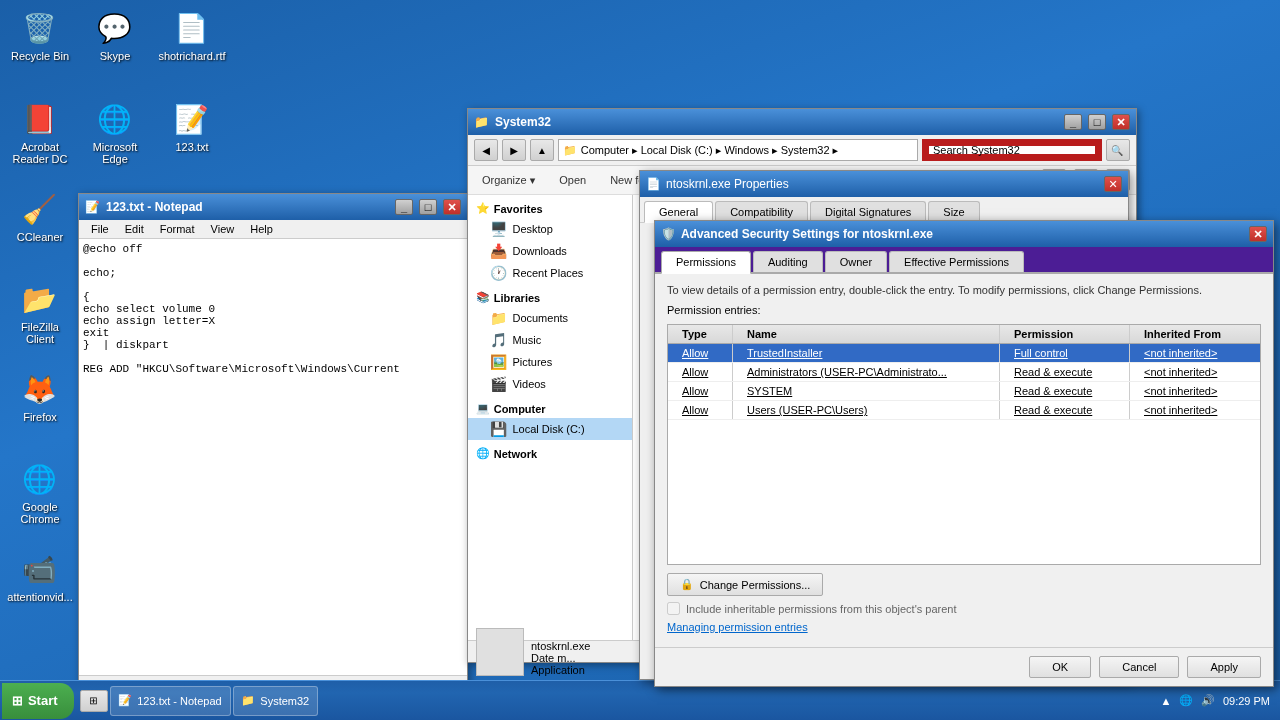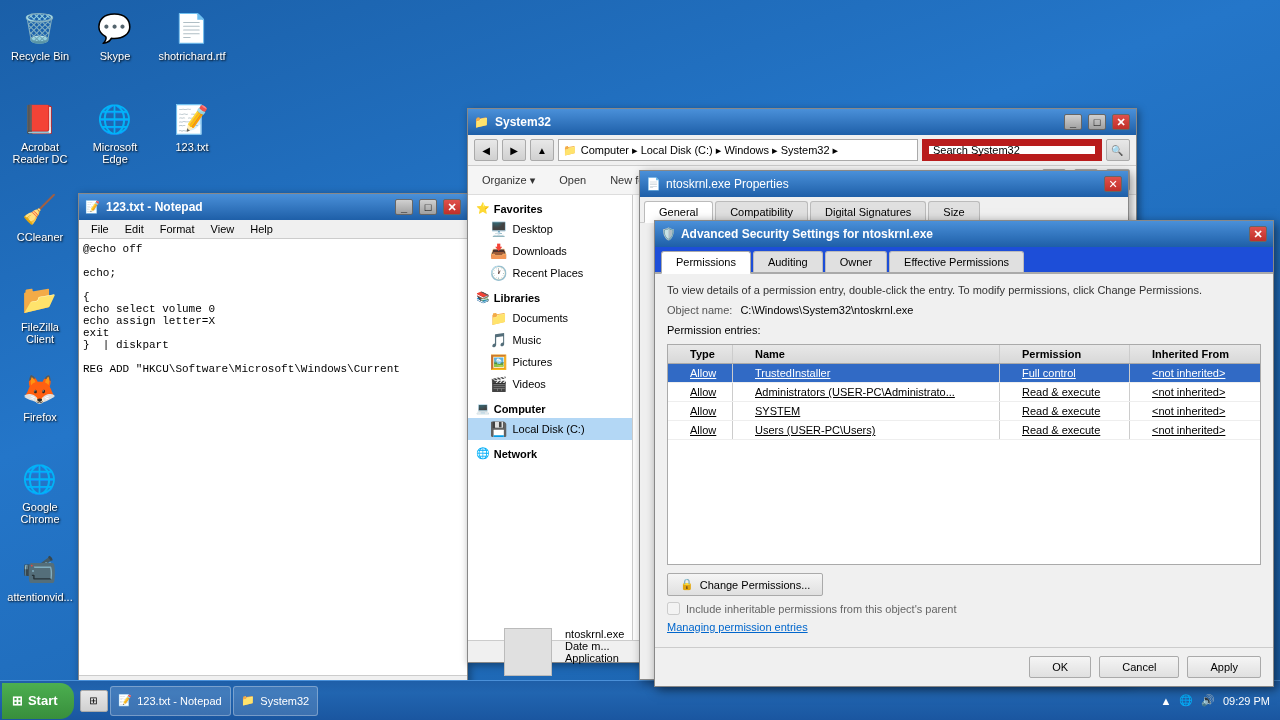--- a/index.html
+++ b/index.html
@@ -286,23 +286,22 @@
       background: #f0f0f0;
       border-top: 1px solid #ccc;
       display: flex;
       align-items: center;
       padding: 0 8px;
       font-size: 11px;
       gap: 10px;
     }
     .status-thumb {
       display: flex;
-      align-items: flex-start;
-      gap: 13px;
-      margin-left: 28px;
+      align-items: flex-end;
+      gap: 7px;
     }
     .thumb-img {
       width: 48px;
       height: 48px;
       background: #e0e0e0;
       border: 1px solid #bbb;
     }
 
     
     .properties-dialog {
@@ -379,21 +378,21 @@
       align-items: center;
       padding: 0 6px;
       color: white;
       font-size: 12px;
       font-weight: bold;
       gap: 5px;
       flex-shrink: 0;
     }
     .sec-tabs {
       display: flex;
-      background: #1d4ed8;
+      background: #4c1d95;
       border-bottom: 2px solid #aaa;
       padding: 4px 6px 0;
       gap: 2px;
       flex-shrink: 0;
     }
     .sec-tab {
       padding: 4px 14px;
       background: #e0e0e0;
       border: 1px solid #bbb;
       border-bottom: none;
@@ -435,21 +434,21 @@
       overflow: hidden;
     }
     .perm-table-header {
       display: flex;
       background: linear-gradient(to bottom, #e8e8e8, #d8d8d8);
       border-bottom: 1px solid #aaa;
       font-size: 11px;
       font-weight: bold;
     }
     .perm-col {
-      padding: 3px 22px;
+      padding: 3px 14px;
       border-right: 1px solid #ccc;
     }
     .perm-col.type { width: 65px; }
     .perm-col.name { flex: 1; }
     .perm-col.perm { width: 130px; }
     .perm-col.inherited { width: 130px; border-right: none; }
     .perm-row {
       display: flex;
       font-size: 11px;
       border-bottom: 1px solid #eee;
@@ -721,24 +720,20 @@
       <div class="win-btn close" style="margin-left:auto">✕</div>
     </div>
     <div class="sec-tabs">
       <div class="sec-tab active">Permissions</div>
       <div class="sec-tab">Auditing</div>
       <div class="sec-tab">Owner</div>
       <div class="sec-tab">Effective Permissions</div>
     </div>
     <div class="sec-body">
       <div class="sec-info">To view details of a permission entry, double-click the entry. To modify permissions, click Change Permissions.</div>
-      <div class="sec-object-name">
-        <label>Object name:</label>
-        <span>C:\Windows\System32\ntoskrnl.exe</span>
-      </div>
       <div class="permissions-label">Permission entries:</div>
       <div class="perm-table">
         <div class="perm-table-header">
           <div class="perm-col type">Type</div>
           <div class="perm-col name">Name</div>
           <div class="perm-col perm">Permission</div>
           <div class="perm-col inherited">Inherited From</div>
         </div>
         <div class="perm-row selected">
           <div class="perm-col type">Allow</div>

